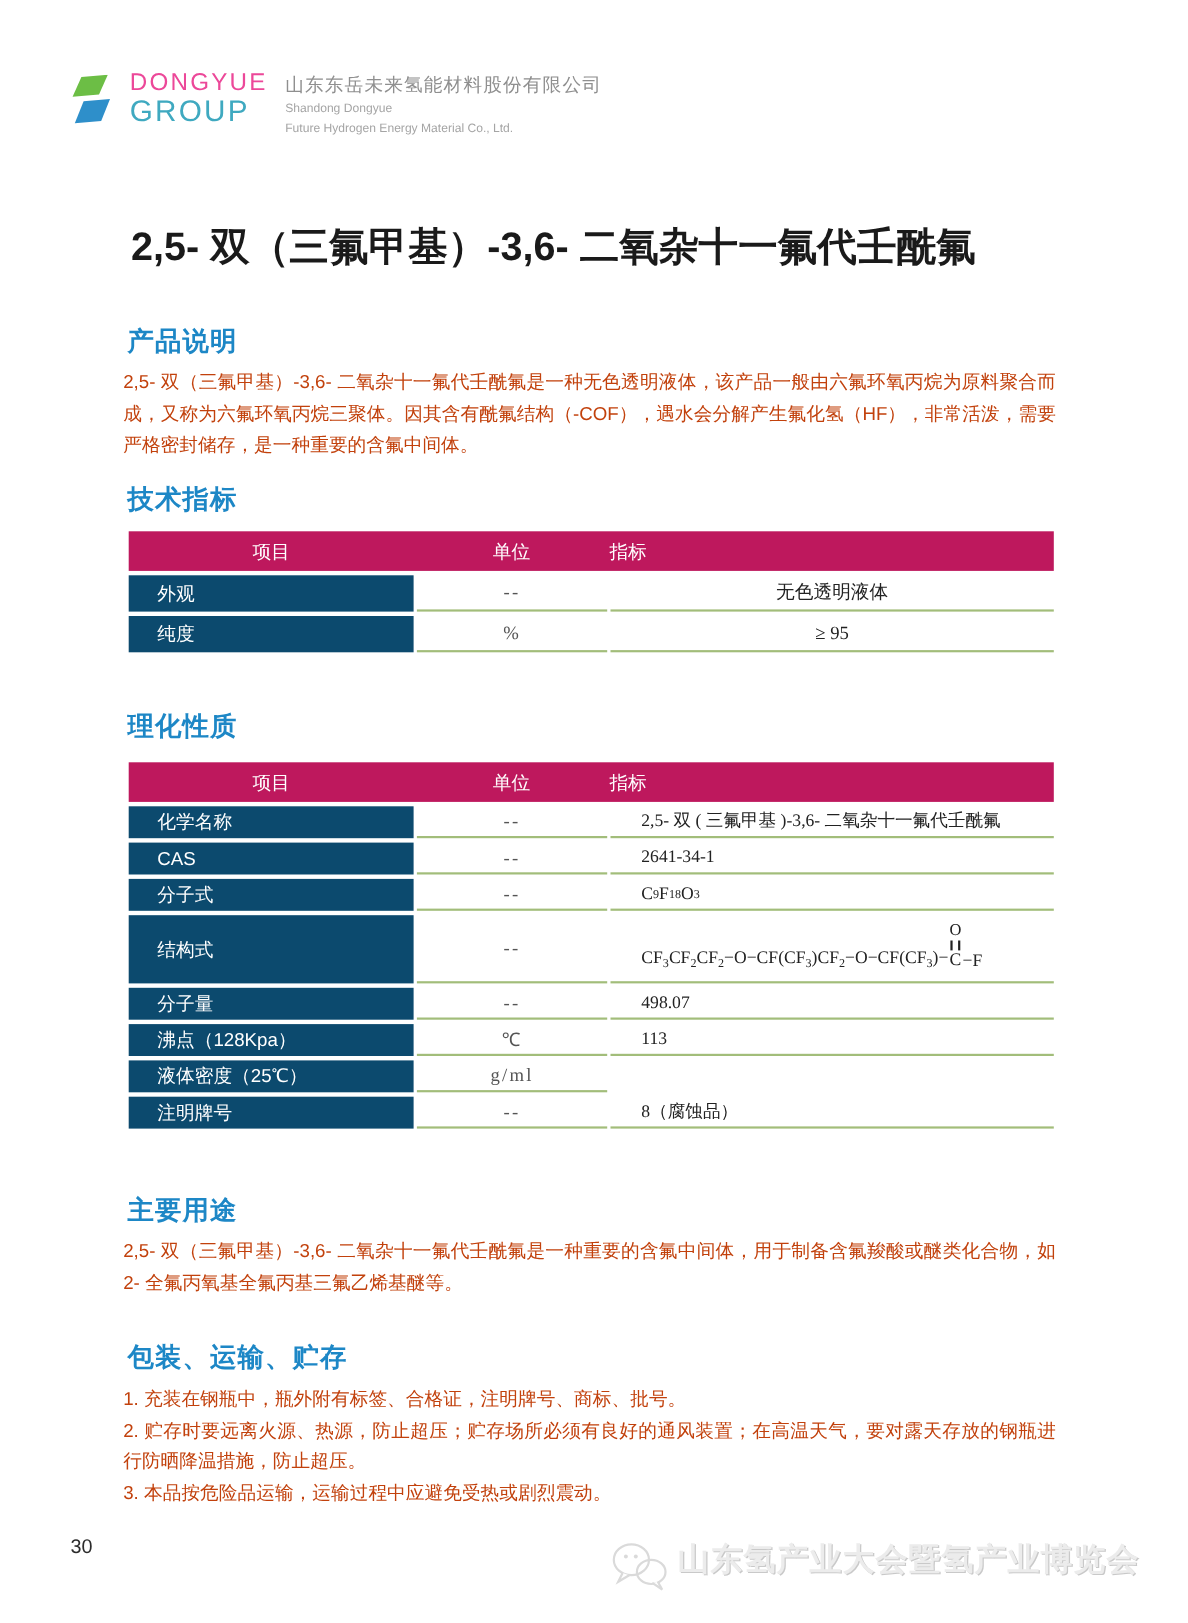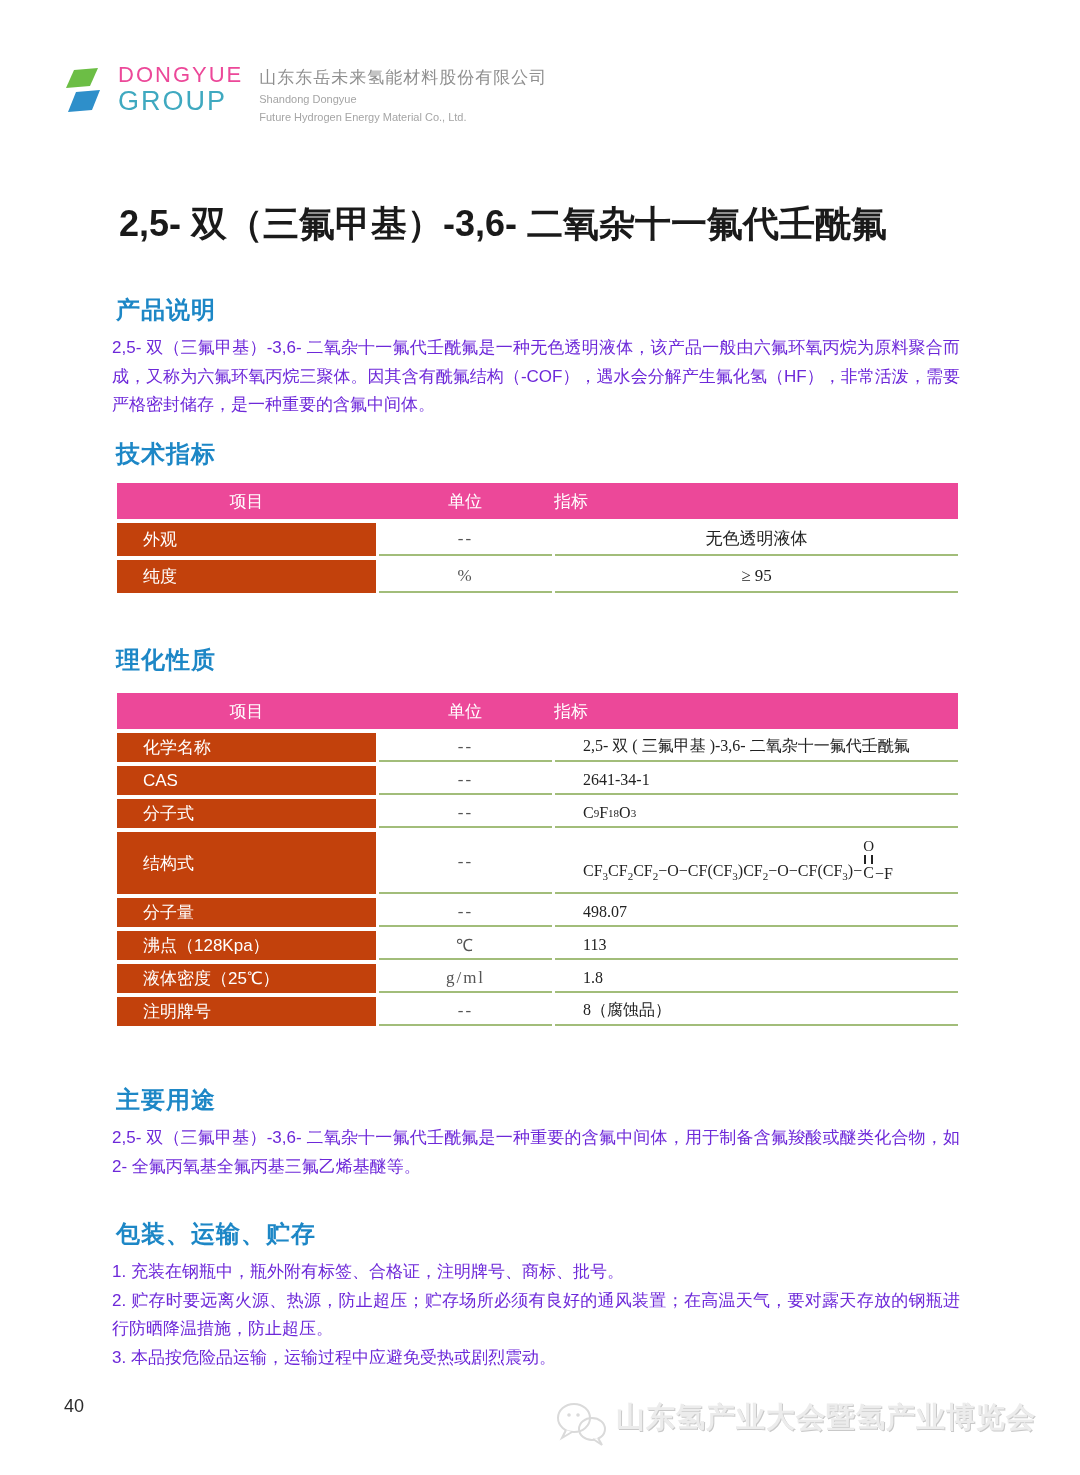--- a/index.html
+++ b/index.html
@@ -13,37 +13,37 @@
   .brand-en .l2{font-size:27px;letter-spacing:2px;color:#3fa9c0;margin-top:2px;}
   .company{margin-left:16px;padding-top:2px;}
   .company-cn{font-size:17px;color:#8f8f8f;letter-spacing:1px;}
   .company-en{font-size:11px;color:#a5a5a5;margin-top:3px;line-height:1.35;}
 
   
   .doc-title{position:absolute;left:119px;top:200px;width:850px;font-size:36px;font-weight:bold;color:#1a1a1a;letter-spacing:0px;}
   .sec-head{position:absolute;left:116px;font-size:24px;font-weight:bold;color:#1d87c6;letter-spacing:1px;}
   #h-desc{top:294px;} #h-tech{top:438px;} #h-phys{top:644px;} #h-uses{top:1084px;} #h-pack{top:1218px;text-align:center;}
 
-  .body-text{position:absolute;left:112px;width:848px;font-size:17px;line-height:1.68;text-align:justify;color:#6d28d9;}
+  .body-text{position:absolute;left:112px;width:848px;font-size:17px;line-height:1.68;text-align:justify;color:#c2410c;}
   #p-desc{top:334px;} #p-uses{top:1124px;} #p-pack{top:1258px;}
   #p-pack .pack-item{margin:0;}
 
   
   .ttable{position:absolute;left:117px;width:841px;}
   #tech-table{top:483px;} #phys-table{top:693px;}
-  .thead{display:flex;align-items:center;background:#ec4899;height:36px;color:#fff;font-size:17px;margin-bottom:4px;}
+  .thead{display:flex;align-items:center;background:#be185d;height:36px;color:#fff;font-size:17px;margin-bottom:4px;}
   .th0{width:259px;text-align:center;}
   .th1{width:178px;text-align:center;}
   .th2{flex:1;text-align:left;}
   .trow{display:flex;margin-bottom:4px;}
   #tech-table .trow{height:33px;}
   #phys-table .trow{height:29px;}
   #phys-table .trow.tall{height:62px;}
   .td{display:flex;align-items:center;}
-  .td.item{width:233px;padding-left:26px;background:#c2410c;color:#ffffff;font-size:17px;margin-right:3px;}
+  .td.item{width:233px;padding-left:26px;background:#0c4a6e;color:#ffffff;font-size:17px;margin-right:3px;}
   .td.unit{width:173px;justify-content:center;margin-right:3px;border-bottom:2px solid #a2bd7a;
            font-family:"Liberation Serif",serif;font-size:17px;color:#555;letter-spacing:2px;}
   .td.value{flex:1;border-bottom:2px solid #a2bd7a;font-family:"Liberation Serif",serif;font-size:17px;color:#222;white-space:nowrap;}
   .td.value.center{justify-content:center;}
   .td.value.left{padding-left:28px;font-size:16px;}
   .td.value sub{font-size:11px;}
 
   
   .trow.tall .td.value{align-items:flex-end;padding-bottom:8px;}
   .f-seg{line-height:1.25;font-family:Liberation Serif, serif;}
@@ -142,40 +142,39 @@
       <div class="td value left">498.07</div>
     </div>
     <div class="trow">
       <div class="td item">沸点（128Kpa）</div>
       <div class="td unit">℃</div>
       <div class="td value left">113</div>
     </div>
     <div class="trow">
       <div class="td item">液体密度（25℃）</div>
       <div class="td unit">g/ml</div>
-      <div class="td value left">1.8</div>
     </div>
     <div class="trow">
       <div class="td item">注明牌号</div>
       <div class="td unit">--</div>
       <div class="td value left">8（腐蚀品）</div>
     </div>
   </div>
 
 <div class="sec-head" id="h-uses">主要用途</div>
 <div class="body-text" id="p-uses">2,5- 双（三氟甲基）-3,6- 二氧杂十一氟代壬酰氟是一种重要的含氟中间体，用于制备含氟羧酸或醚类化合物，如 2- 全氟丙氧基全氟丙基三氟乙烯基醚等。</div>
 
 <div class="sec-head" id="h-pack">包装、运输、贮存</div>
 <div class="body-text" id="p-pack">
     <div class="pack-item">1. 充装在钢瓶中，瓶外附有标签、合格证，注明牌号、商标、批号。</div>
     <div class="pack-item">2. 贮存时要远离火源、热源，防止超压；贮存场所必须有良好的通风装置；在高温天气，要对露天存放的钢瓶进行防晒降温措施，防止超压。</div>
     <div class="pack-item">3. 本品按危险品运输，运输过程中应避免受热或剧烈震动。</div>
   </div>
 
-<div class="page-num">40</div>
+<div class="page-num">30</div>
 <div class="watermark">
   <svg class="wm-icon" viewBox="0 0 56 52" fill="none" stroke="#d6d6d6" stroke-width="2">
     <ellipse cx="20" cy="20" rx="16" ry="14"></ellipse>
     <path d="M12 32 L8 40 L18 34" fill="#ffffff" stroke="#d6d6d6"></path>
     <ellipse cx="38" cy="31" rx="13" ry="11"></ellipse>
     <path d="M44 40 L48 47 L39 41" fill="#ffffff" stroke="#d6d6d6"></path>
     <circle cx="15" cy="17" r="1.8" fill="#d6d6d6" stroke="none"></circle>
     <circle cx="24" cy="17" r="1.8" fill="#d6d6d6" stroke="none"></circle>
   </svg>
   <span class="wm-text">山东氢产业大会暨氢产业博览会</span>

